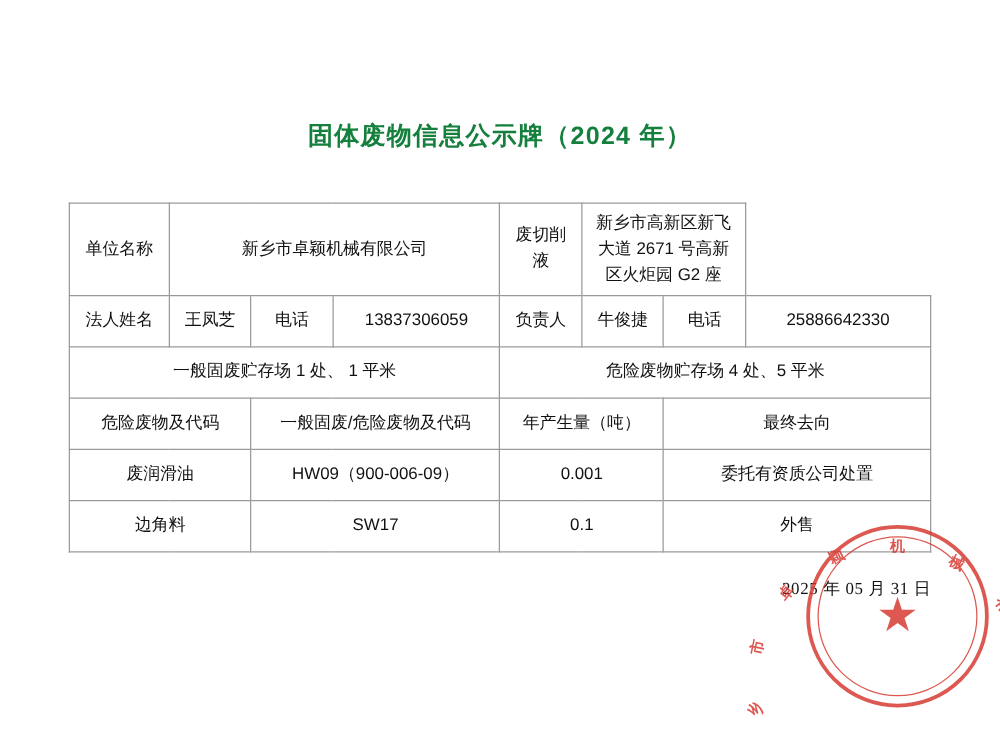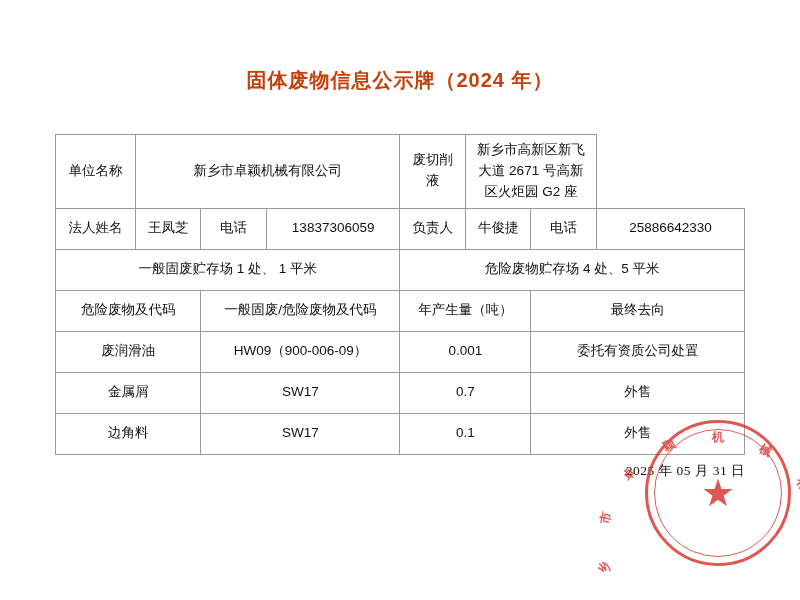--- a/index.html
+++ b/index.html
@@ -20,23 +20,23 @@
     width: 800px;
     height: 600px;
     box-sizing: border-box;
     padding: 0 55px;
   }
   .doc-title {
     text-align: center;
     font-size: 20px;
     font-weight: bold;
     letter-spacing: 1px;
-    padding-top: 67px;
+    padding-top: 95px;
     padding-bottom: 0;
-    color: #c2410c;
+    color: #15803d;
   }
   table.info {
     width: 690px;
     margin: 40px auto 0 auto;
     border-collapse: collapse;
     table-layout: fixed;
     font-size: 13.5px;
   }
   table.info td {
     border: 1px solid #9a9a9a;
@@ -149,26 +149,20 @@
           <td colspan="2">年产生量（吨）</td>
           <td colspan="2">最终去向</td>
         </tr>
         <tr>
           <td colspan="2">废润滑油</td>
           <td colspan="2">HW09（900-006-09）</td>
           <td colspan="2">0.001</td>
           <td colspan="2">委托有资质公司处置</td>
         </tr>
         <tr>
-          <td colspan="2">金属屑</td>
-          <td colspan="2">SW17</td>
-          <td colspan="2">0.7</td>
-          <td colspan="2">外售</td>
-        </tr>
-        <tr>
           <td colspan="2">边角料</td>
           <td colspan="2">SW17</td>
           <td colspan="2">0.1</td>
           <td colspan="2">外售</td>
         </tr>
       </tbody>
   </table>
 
   <div class="date-line">2025 年  05 月 31 日</div>
 

